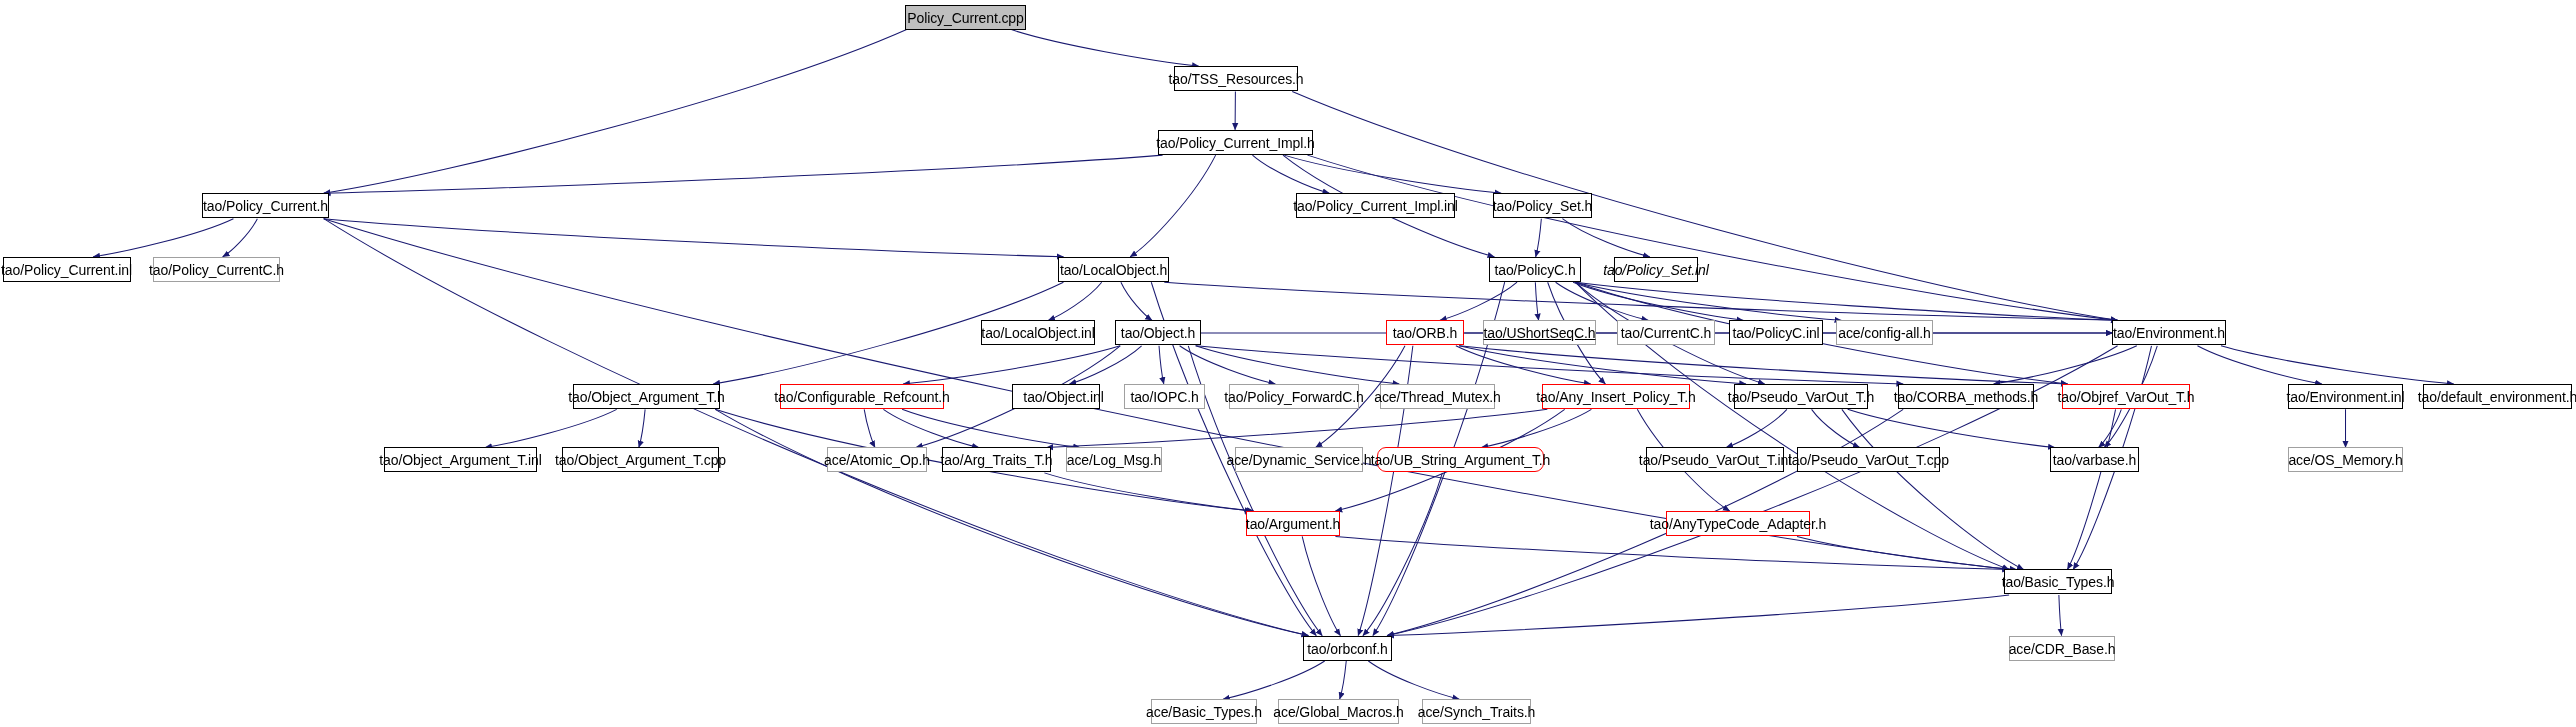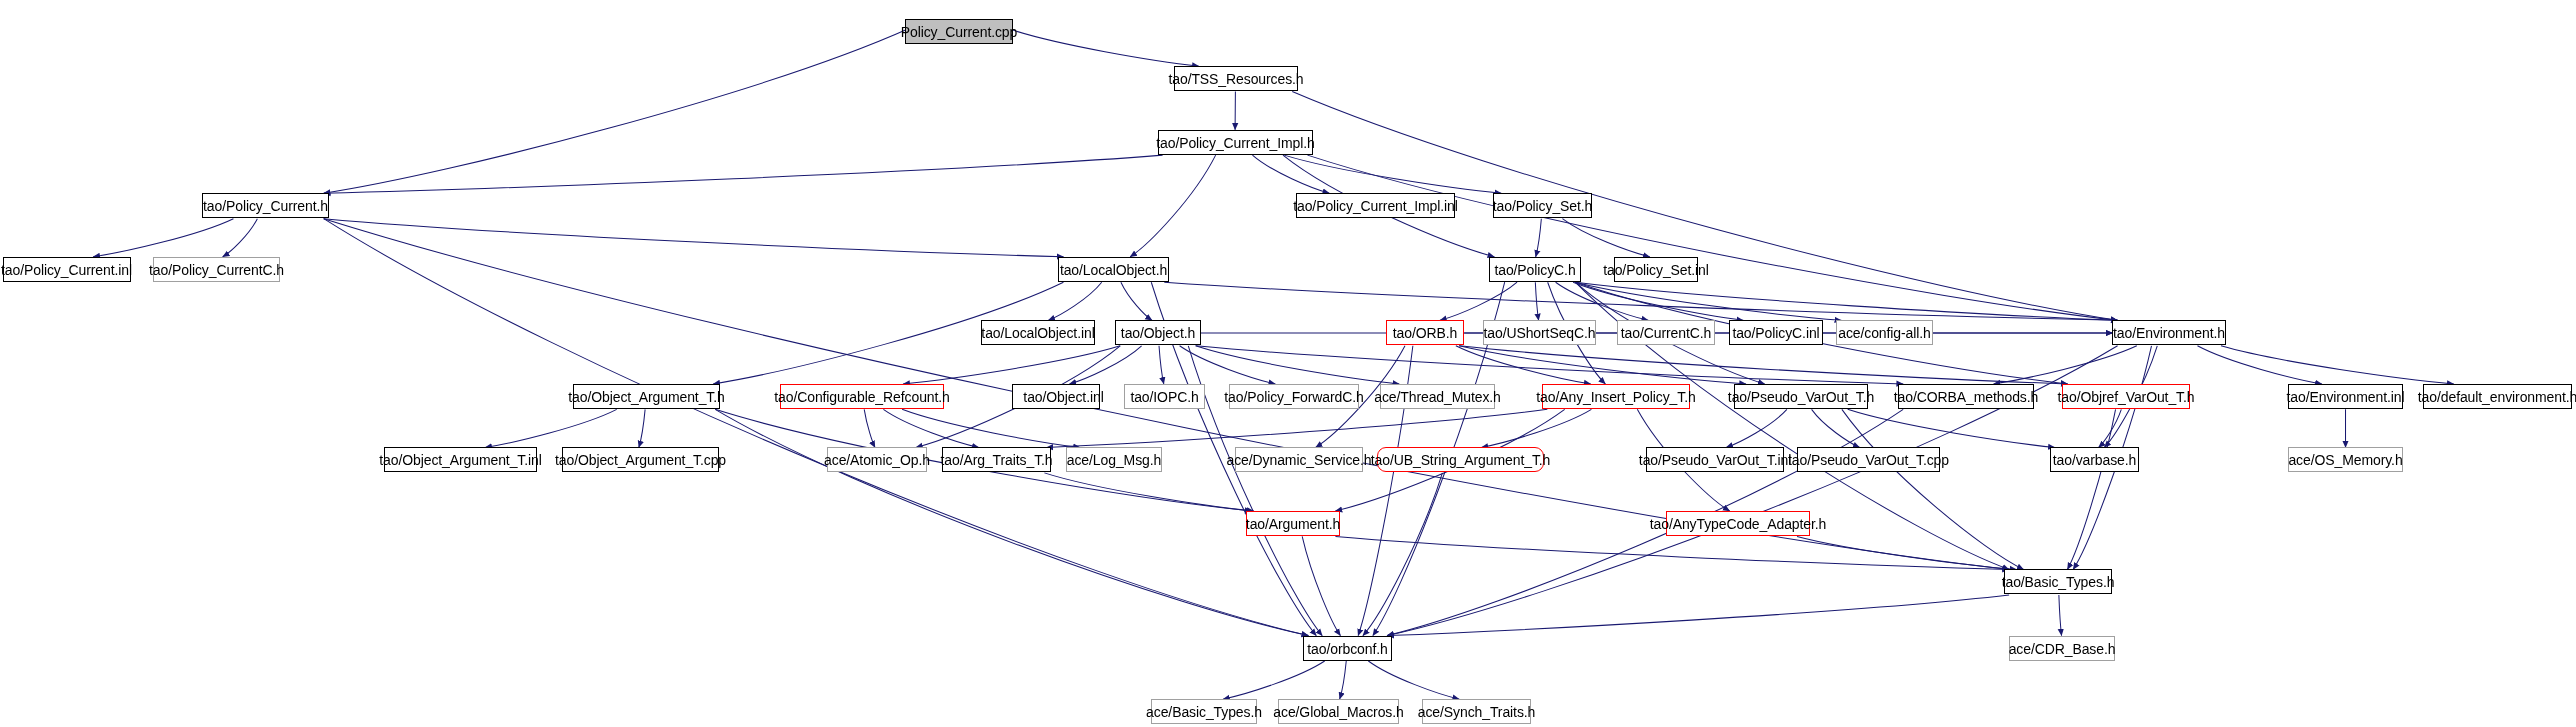--- a/index.html
+++ b/index.html
@@ -140,21 +140,21 @@
         <path d="M1563.3,780 C1533.312,799.8 1469.7374399999999,819.6 1443.348,825" fill="none" stroke="#191970" stroke-width="1.2" marker-end="url(#arrow)"></path>
         <path d="M1588.74,780 C1586.7996,799.8 1582.685952,819.6 1580.9784,825" fill="none" stroke="#191970" stroke-width="1.2" marker-end="url(#arrow)"></path>
         <path d="M1614.82,780 C1641.6327999999999,799.8 1698.475936,819.6 1722.0712,825" fill="none" stroke="#191970" stroke-width="1.2" marker-end="url(#arrow)"></path>
         <path d="M1702.22,558 C1678.7588,634.3428571428572 1629.021056,726.96 1608.3752,750" fill="none" stroke="#191970" stroke-width="1.2" marker-end="url(#arrow)"></path>
         <path d="M844,483 C1019,586.2481651376147 1390,717.96 1544,750" fill="none" stroke="#191970" stroke-width="1.2" marker-end="url(#arrow)"></path>
         <path d="M2173.64,483 C2227.2655999999997,558.2584337349398 2340.951872,649.32 2388.1424,672" fill="none" stroke="#191970" stroke-width="1.2" marker-end="url(#arrow)"></path>
         <path d="M2246,483 C2093.75,586.2481651376147 1770.98,717.96 1637,750" fill="none" stroke="#191970" stroke-width="1.2" marker-end="url(#arrow)"></path>
       </g>
   </svg>
   <div id="node-layer">
-      <div class="node root" style="left: 905px; top: 19px; width: 108px;">
+      <div class="node root" style="left: 905px; top: 5px; width: 121px;">
         <span class="node-label">Policy_Current.cpp</span>
       </div>
       <div class="node hdr" style="left: 1174px; top: 66px; width: 124px;">
         <span class="node-label">tao/TSS_Resources.h</span>
       </div>
       <div class="node hdr" style="left: 1158px; top: 130px; width: 155px;">
         <span class="node-label">tao/Policy_Current_Impl.h</span>
       </div>
       <div class="node hdr" style="left: 202px; top: 193px; width: 127px;">
         <span class="node-label">tao/Policy_Current.h</span>
@@ -170,33 +170,33 @@
       </div>
       <div class="node plain" style="left: 153px; top: 257px; width: 127px;">
         <span class="node-label">tao/Policy_CurrentC.h</span>
       </div>
       <div class="node hdr" style="left: 1058px; top: 257px; width: 111px;">
         <span class="node-label">tao/LocalObject.h</span>
       </div>
       <div class="node hdr" style="left: 1489px; top: 257px; width: 92px;">
         <span class="node-label">tao/PolicyC.h</span>
       </div>
-      <div class="node hdr" style="left: 1614px; top: 257px; width: 84px;">
+      <div class="node hdr" style="left: 1614px; top: 257px; width: 84px; font-style: italic;">
         <span class="node-label">tao/Policy_Set.inl</span>
       </div>
       <div class="node hdr" style="left: 981px; top: 320px; width: 114px;">
         <span class="node-label">tao/LocalObject.inl</span>
       </div>
       <div class="node hdr" style="left: 1115px; top: 320px; width: 86px;">
         <span class="node-label">tao/Object.h</span>
       </div>
       <div class="node tu" style="left: 1386px; top: 320px; width: 78px;">
         <span class="node-label">tao/ORB.h</span>
       </div>
-      <div class="node plain" style="left: 1483px; top: 320px; width: 113px;">
+      <div class="node plain" style="left: 1483px; top: 320px; width: 113px; text-decoration: underline;">
         <span class="node-label">tao/UShortSeqC.h</span>
       </div>
       <div class="node plain" style="left: 1617px; top: 320px; width: 98px;">
         <span class="node-label">tao/CurrentC.h</span>
       </div>
       <div class="node hdr" style="left: 1729px; top: 320px; width: 94px;">
         <span class="node-label">tao/PolicyC.inl</span>
       </div>
       <div class="node plain" style="left: 1836px; top: 320px; width: 97px;">
         <span class="node-label">ace/config-all.h</span>

